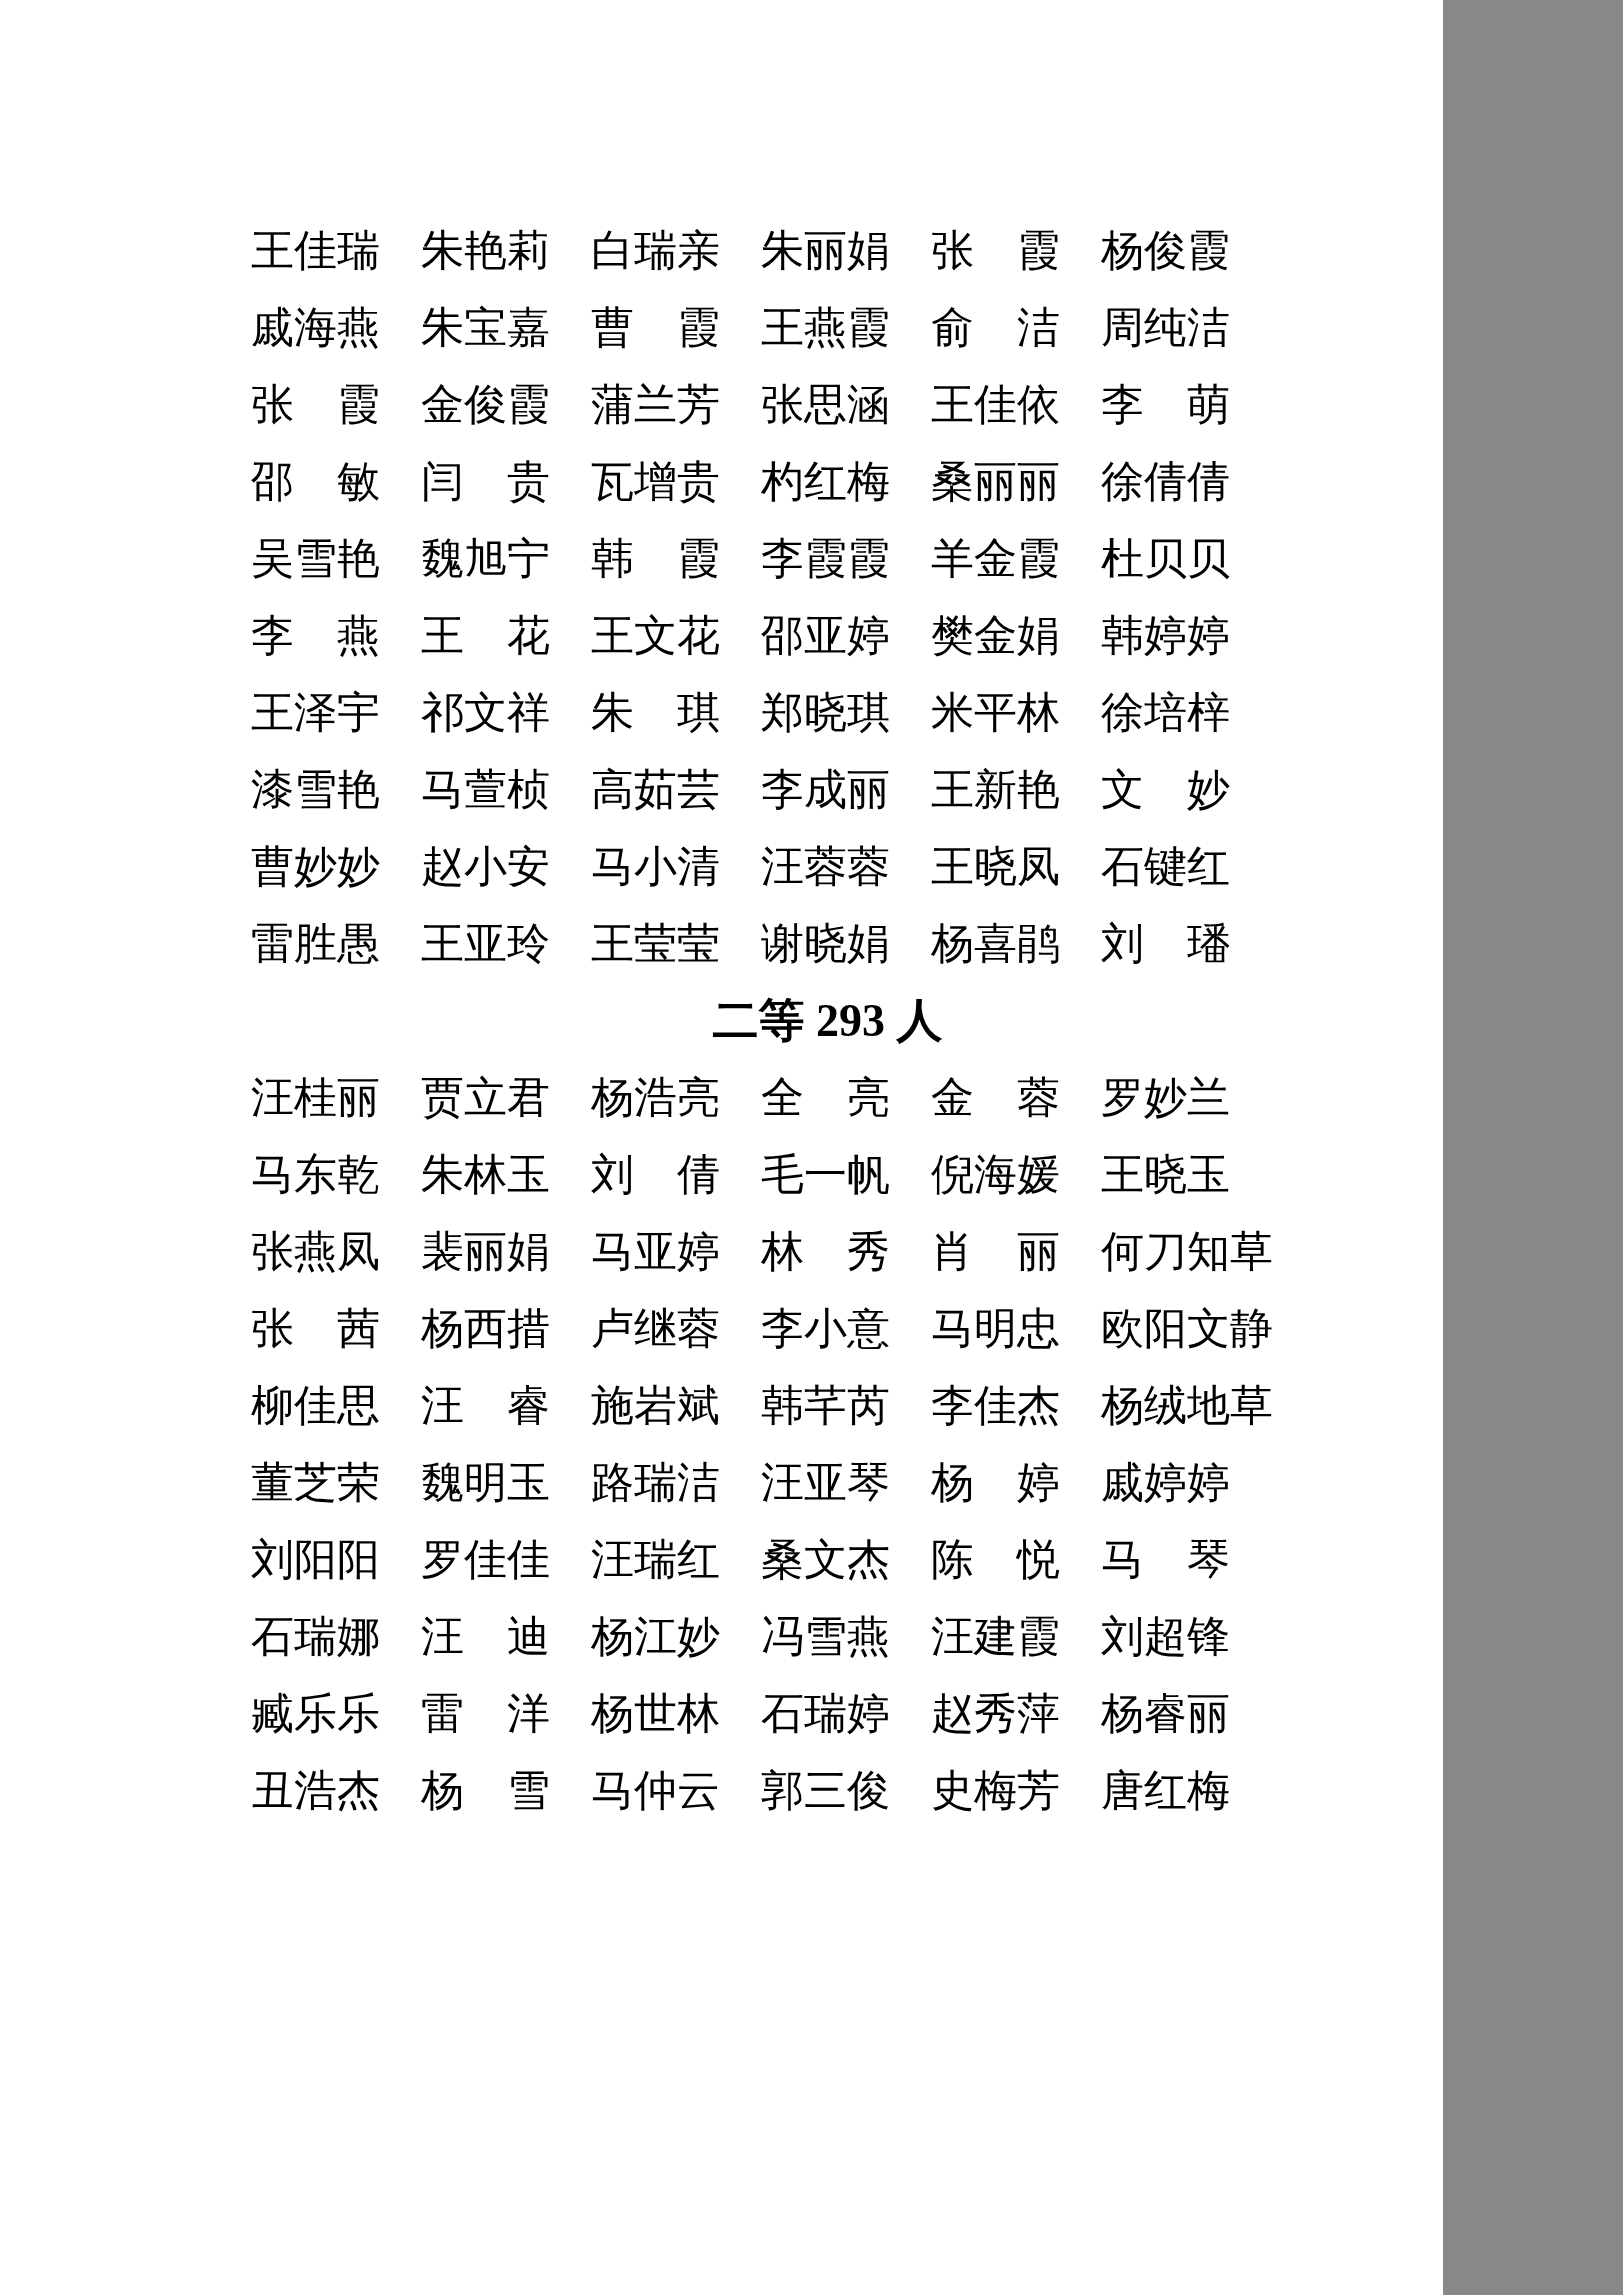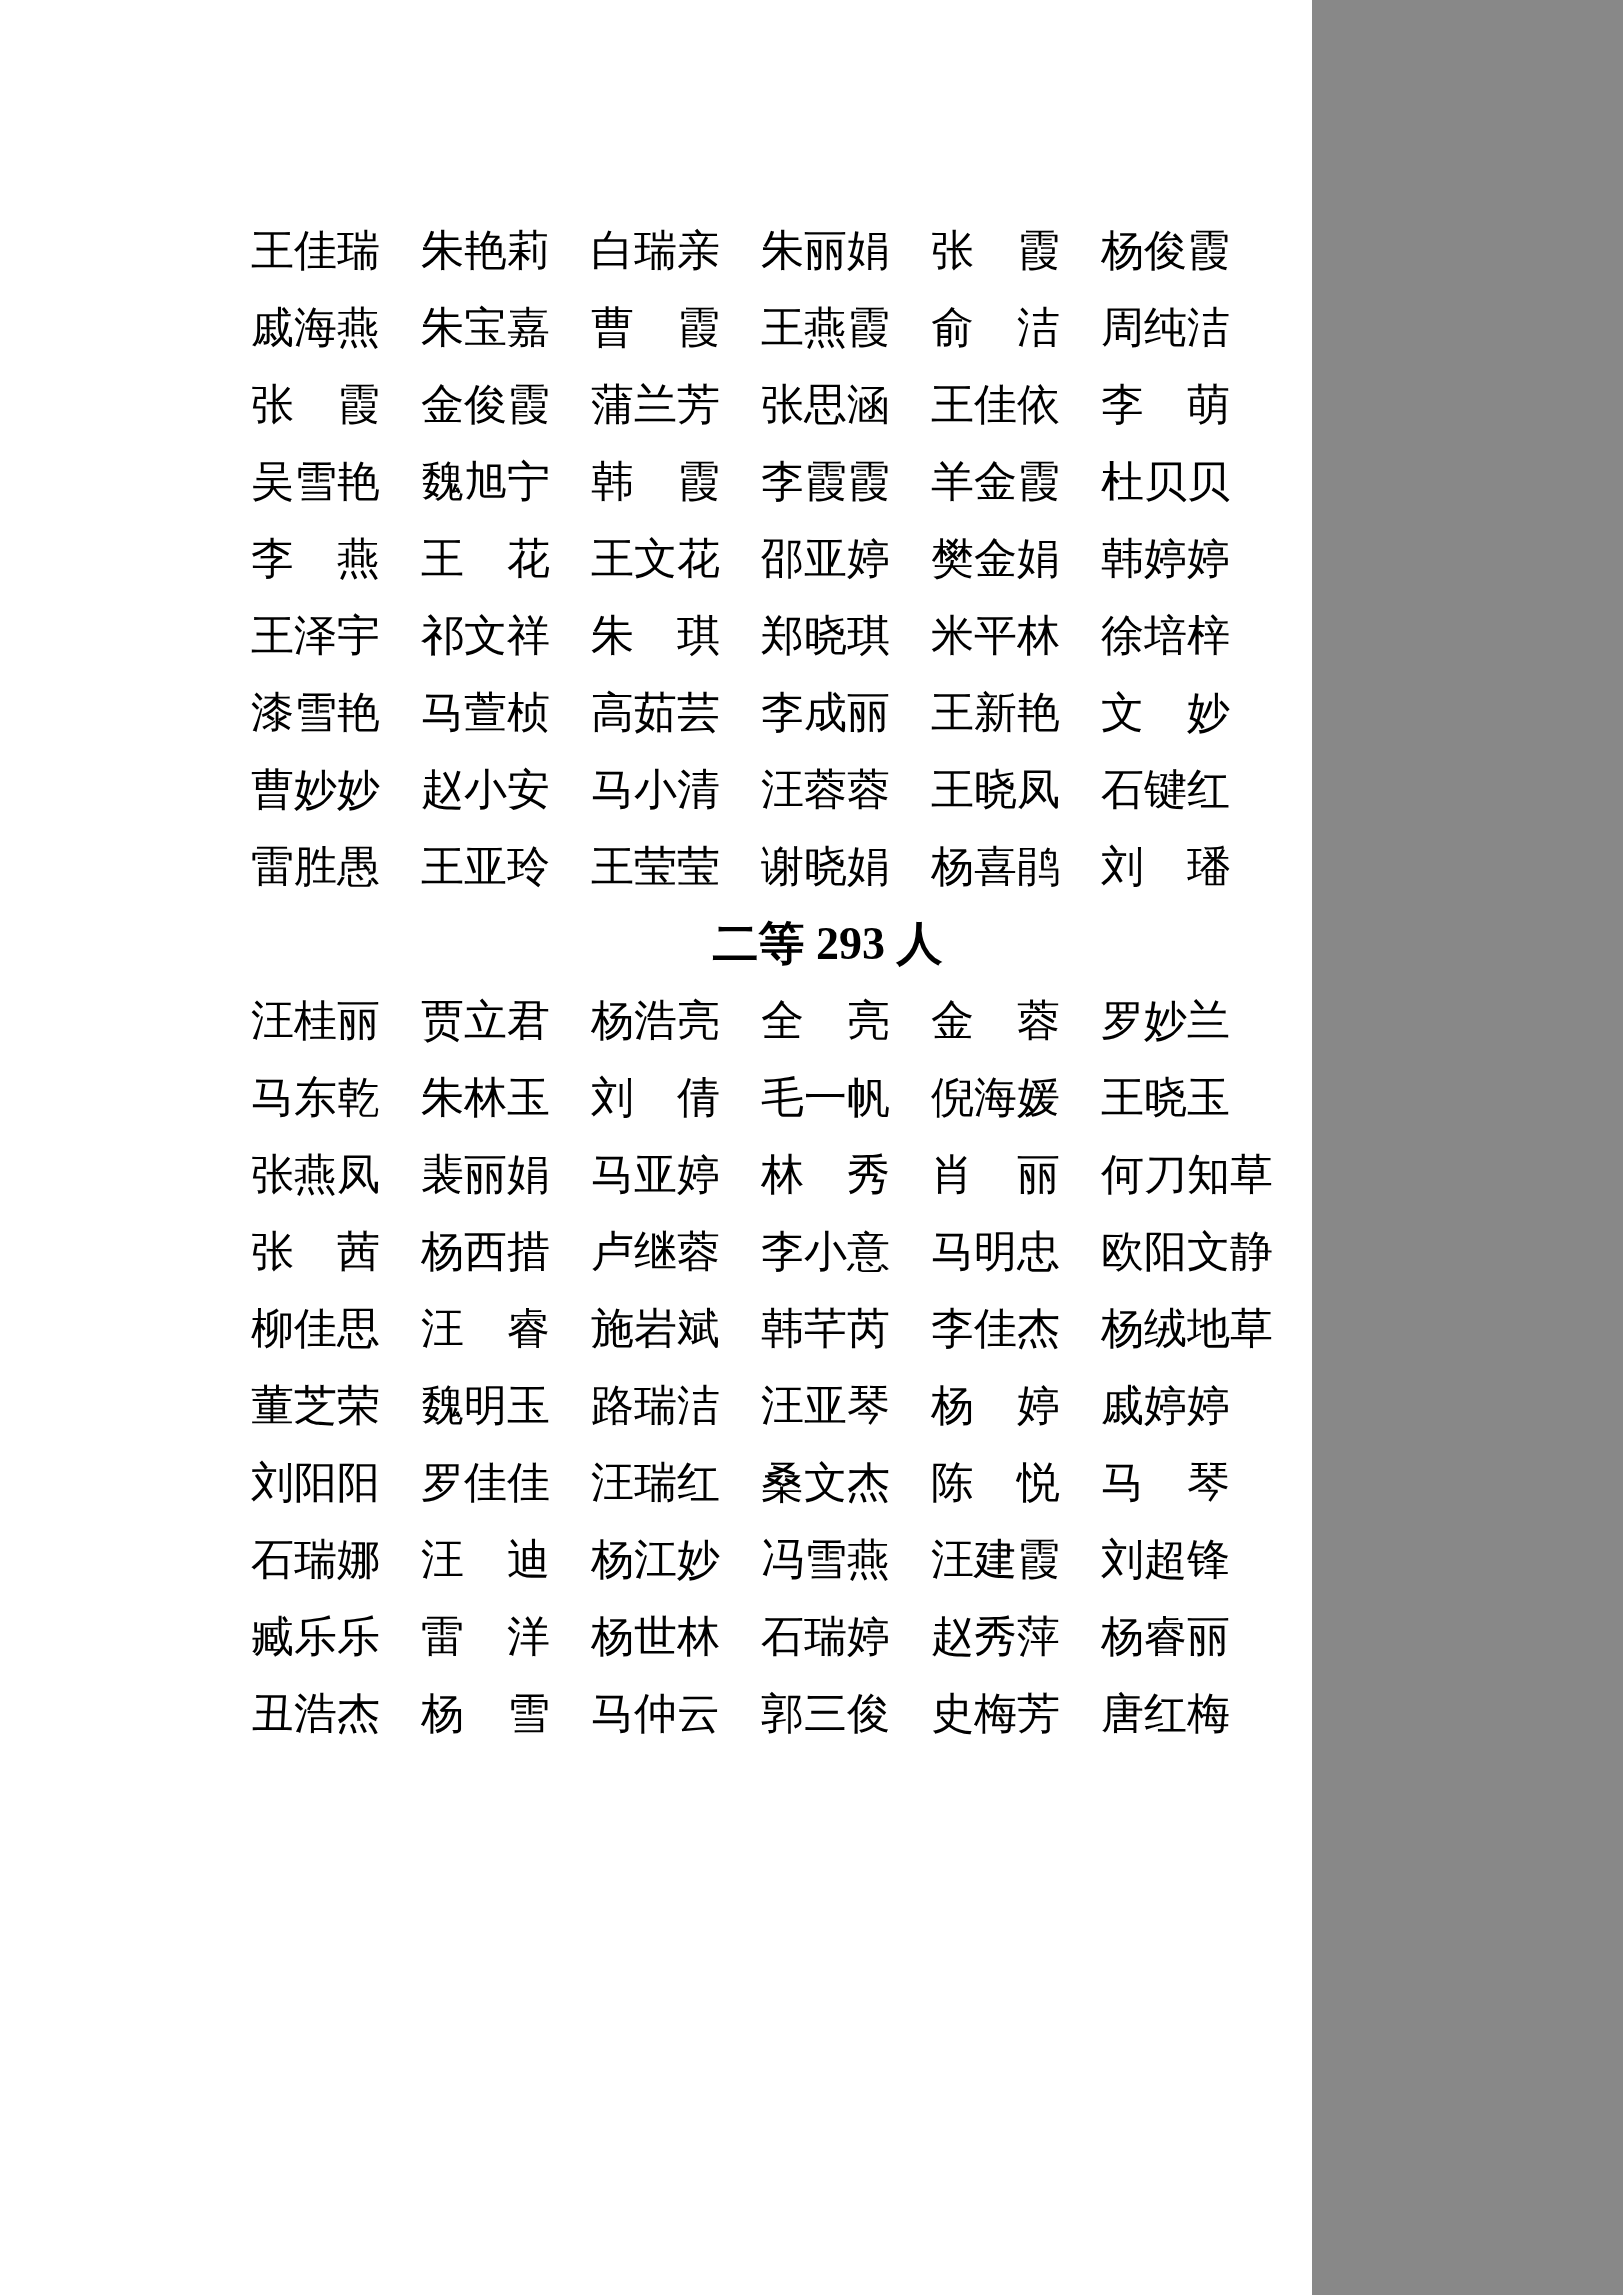--- a/index.html
+++ b/index.html
@@ -2,21 +2,21 @@
 <html style="font-size:8.2px"><head>
 <meta charset="utf-8">
 <style>
   html, body {
     margin: 0;
     padding: 0;
     background: #888;
   }
   .page {
     position: relative;
-    width: 1312px;
+    width: 1443px;
     height: 2295px;
     background: #ffffff;
     font-family: "Liberation Serif", "DejaVu Serif", serif;
     color: #000000;
     overflow: hidden;
   }
   .content {
     padding-top: 212px;
     padding-left: 251px;
   }
@@ -75,20 +75,28 @@
         </div>
         <div class="name-row">
           <span class="person-name">张　霞</span>
           <span class="person-name">金俊霞</span>
           <span class="person-name">蒲兰芳</span>
           <span class="person-name">张思涵</span>
           <span class="person-name">王佳依</span>
           <span class="person-name">李　萌</span>
         </div>
         <div class="name-row">
+          <span class="person-name">邵　敏</span>
+          <span class="person-name">闫　贵</span>
+          <span class="person-name">瓦增贵</span>
+          <span class="person-name">杓红梅</span>
+          <span class="person-name">桑丽丽</span>
+          <span class="person-name">徐倩倩</span>
+        </div>
+        <div class="name-row">
           <span class="person-name">吴雪艳</span>
           <span class="person-name">魏旭宁</span>
           <span class="person-name">韩　霞</span>
           <span class="person-name">李霞霞</span>
           <span class="person-name">羊金霞</span>
           <span class="person-name">杜贝贝</span>
         </div>
         <div class="name-row">
           <span class="person-name">李　燕</span>
           <span class="person-name">王　花</span>

